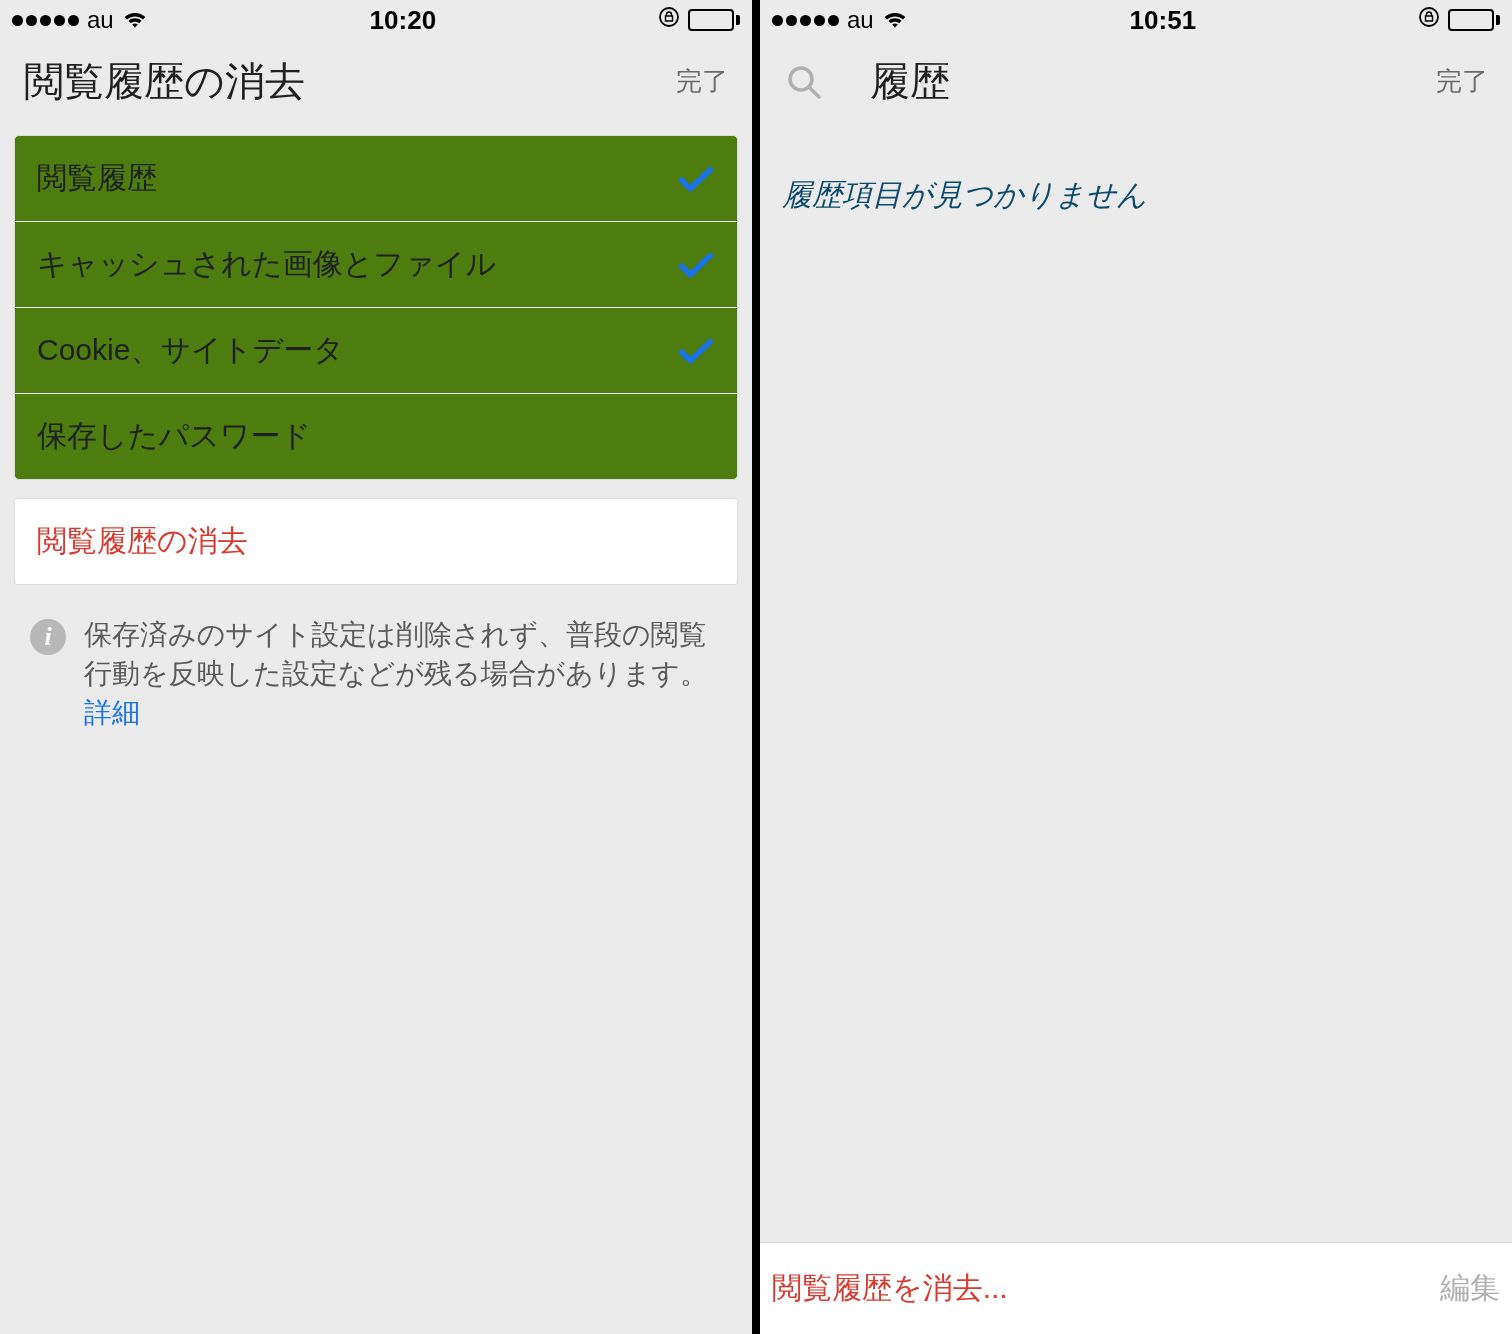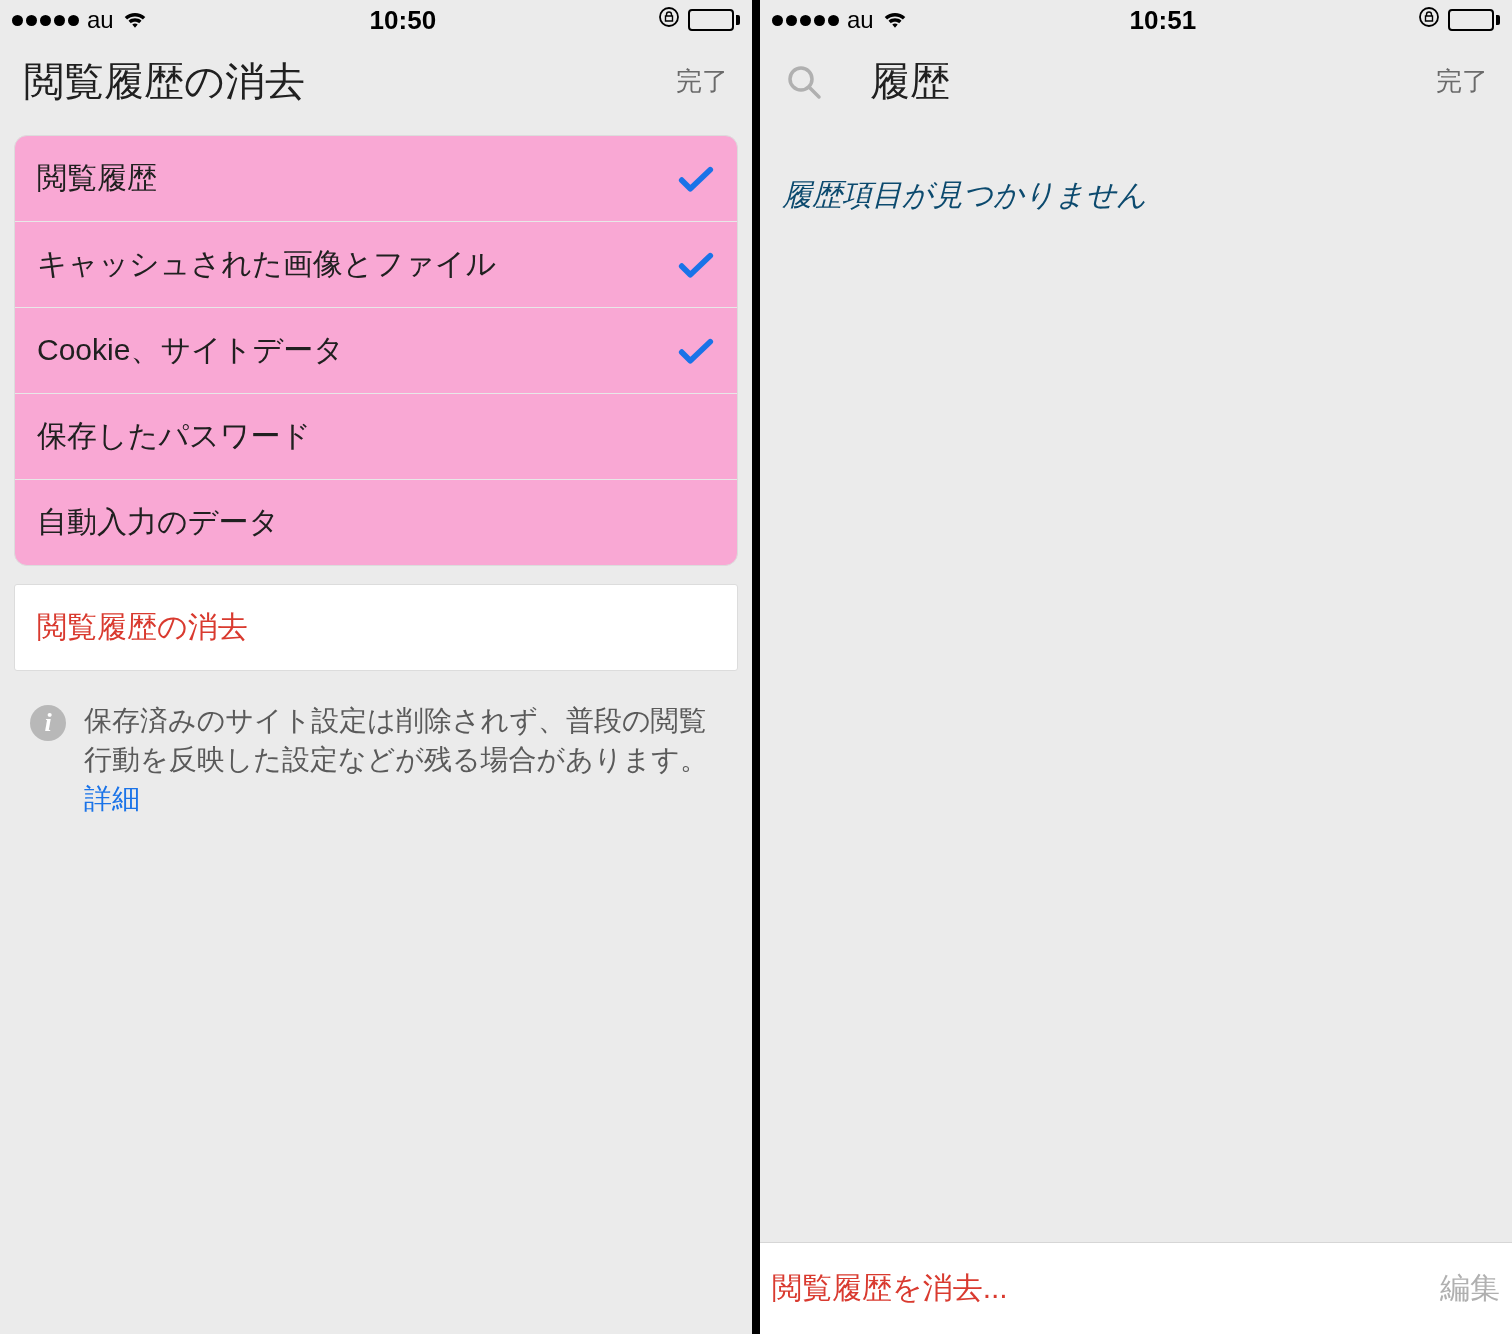--- a/index.html
+++ b/index.html
@@ -69,23 +69,23 @@
       color: #6a6a6a;
       font-weight: 400;
     }
     .search-icon {
       width: 40px; height: 40px;
       margin-right: 8px;
     }
 
     
     .list-group {
-      background: #f9a8d4;
+      background: #4d7c0f;
       border: 1px solid #dcdcdc;
-      border-radius: 13px;
+      border-radius: 5px;
       margin: 0 14px 18px 14px;
     }
     .list-item {
       display: flex;
       align-items: center;
       padding: 22px 22px;
       border-bottom: 1px solid #e8e8e8;
       font-size: 30px;
       color: #202020;
     }
@@ -171,21 +171,21 @@
           <span class="dot"></span>
           <span class="dot"></span>
       </span>
       <span class="carrier">au</span>
       <span class="wifi-icon">
         <svg viewBox="0 0 24 18">
             <path d="M12 18 L14.5 15 C13.1 13.8 10.9 13.8 9.5 15 Z M6 11.5 C9.3 8.5 14.7 8.5 18 11.5 L15.8 13.8 C13.7 11.9 10.3 11.9 8.2 13.8 Z M2.5 8 C7.8 3.3 16.2 3.3 21.5 8 L19.3 10.3 C15.2 6.6 8.8 6.6 4.7 10.3 Z" fill="#000"></path>
           </svg>
       </span>
     </div>
-    <div class="status-time">10:50</div>
+    <div class="status-time">10:20</div>
     <div class="status-right">
       <span class="lock-rotate">
         <svg viewBox="0 0 22 22">
             <circle cx="11" cy="11" r="9" fill="none" stroke="#000" stroke-width="1.8"></circle>
             <path d="M8.5 10 V8.5 a2.5 2.5 0 0 1 5 0 V10 M7.5 10 h7 v5 h-7 z" fill="none" stroke="#000" stroke-width="1.4"></path>
           </svg>
       </span>
       <span class="battery">
         <span class="battery-body"><span class="battery-fill"></span></span>
           <span class="battery-tip"></span>
@@ -212,23 +212,20 @@
           </svg></span>
     </div>
     <div class="list-item">
       <span class="label">Cookie、サイトデータ</span>
       <span class="check-icon"><svg viewBox="0 0 40 32">
             <path d="M5 17 L14 26 L35 6"></path>
           </svg></span>
     </div>
     <div class="list-item">
       <span class="label">保存したパスワード</span>
-    </div>
-    <div class="list-item">
-      <span class="label">自動入力のデータ</span>
     </div>
   </div>
 
   <div class="action-group">
     <div class="action-item">閲覧履歴の消去</div>
   </div>
 
   <div class="info-note">
     <div class="info-icon">
       <div class="info-icon-circle">i</div>

